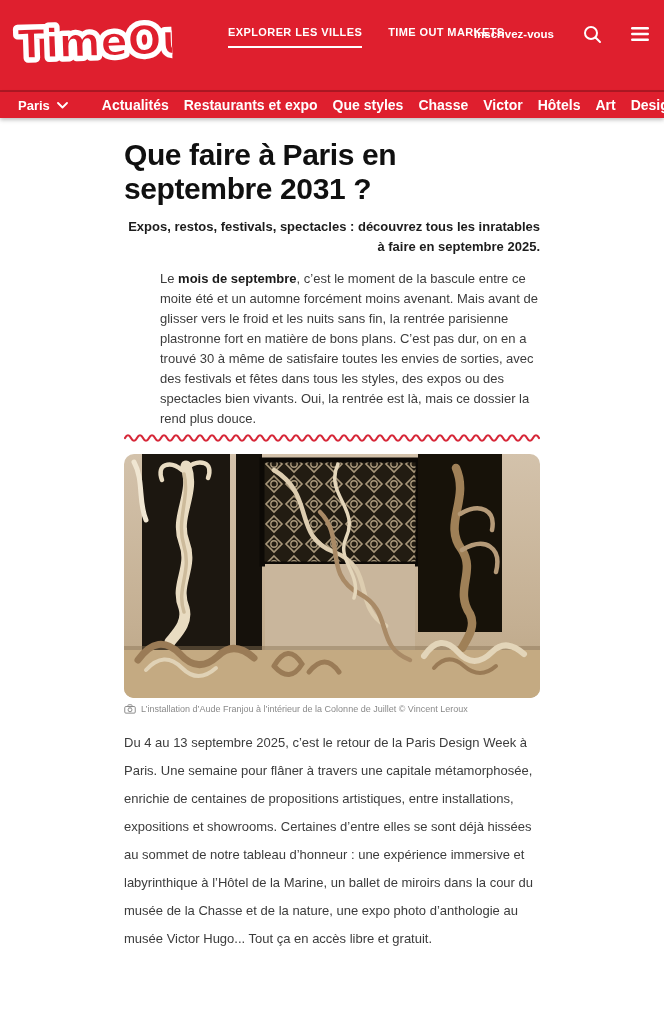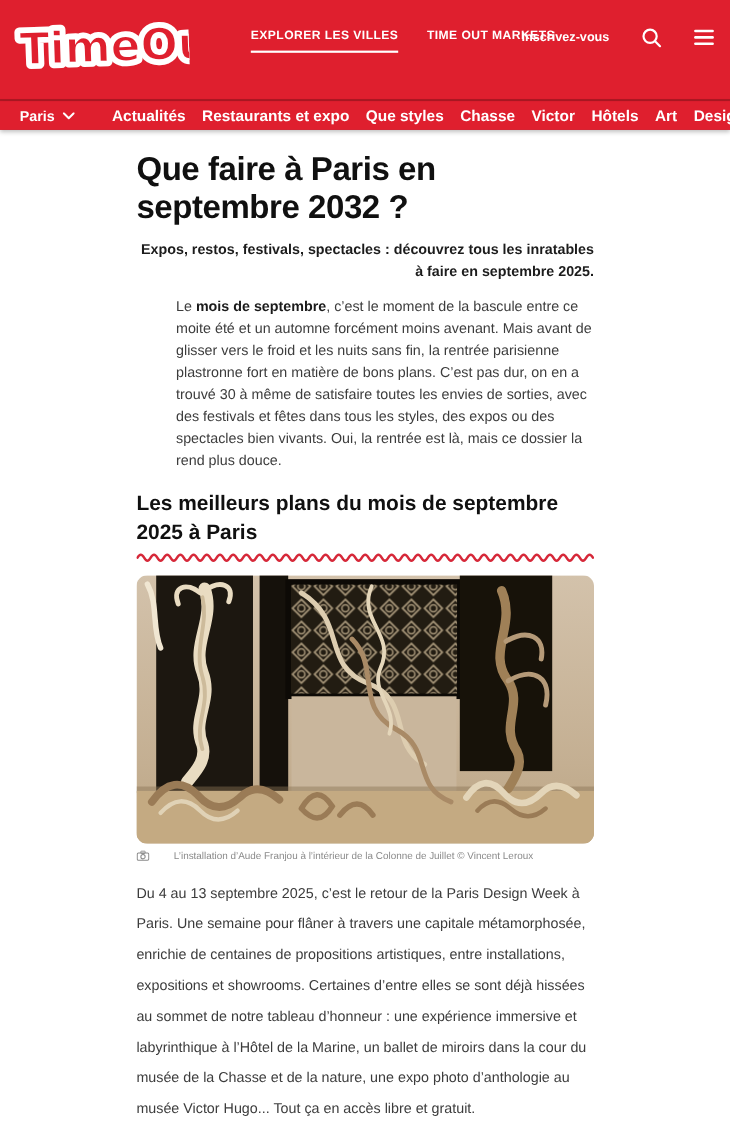--- a/index.html
+++ b/index.html
@@ -33,21 +33,21 @@
         letter-spacing:-.4px; color:#101010; }
   .standfirst { margin-top:11px; font-size:13px; line-height:19.5px; font-weight:700; color:#1c1c1c;text-align:right; }
   .intro { margin-top:13px; font-size:13px; line-height:20px; color:#3c3c3c;margin-left:36px; }
   .intro b { color:#1a1a1a; }
   .section-h { margin-top:17px; font-size:19px; line-height:26px; font-weight:800; color:#101010; }
   .wave { display:block; margin-top:2px; }
   .item-h { margin-top:13px; font-size:20px; line-height:28px; font-weight:500; color:#1b1b1b; }
   .figure { margin-top:11px; }
   .photo { width:416px; height:244px; border-radius:10px; overflow:hidden; }
   .photo svg { display:block; }
-  .caption { margin-top:6px; display:flex; align-items:center; gap:22px;
+  .caption { margin-top:6px; display:flex; align-items:center; gap:5px;
              font-size:9px; color:#8a8a8a; }
   .body-p { margin-top:15px; font-size:13px; line-height:28px; color:#3c3c3c; }
 </style>
 </head>
 <body>
 
 <header class="header">
   <div class="header-top">
 
     <a class="logo-wrap" href="#">
@@ -100,27 +100,26 @@
         <a class="subnav-item" href="#">Victor</a>
         <a class="subnav-item" href="#">Hôtels</a>
         <a class="subnav-item" href="#">Art</a>
         <a class="subnav-item" href="#">Design</a>
       </nav>
   </div>
 </header>
 
 <main>
   <div class="content">
-    <h1 class="h1">Que faire à Paris en septembre 2032 ?</h1>
+    <h1 class="h1">Que faire à Paris en septembre 2031 ?</h1>
 
     <p class="standfirst">Expos, restos, festivals, spectacles : découvrez tous les inratables à faire en septembre 2025.</p>
 
     <p class="intro"><span>Le </span><b>mois de septembre</b><span>, c’est le moment de la bascule entre ce moite été et un automne forcément moins avenant. Mais avant de glisser vers le froid et les nuits sans fin, la rentrée parisienne plastronne fort en matière de bons plans. C’est pas dur, on en a trouvé 30 à même de satisfaire toutes les envies de sorties, avec des festivals et fêtes dans tous les styles, des expos ou des spectacles bien vivants. Oui, la rentrée est là, mais ce dossier la rend plus douce.</span></p>
 
-    <h2 class="section-h">Les meilleurs plans du mois de septembre 2025 à Paris</h2>
 
     <svg class="wave" width="416" height="12" viewBox="0 0 416 12">
       <path d="M1 7 q3 -5.5 6 0 t6 0 t6 0 t6 0 t6 0 t6 0 t6 0 t6 0 t6 0 t6 0 t6 0 t6 0 t6 0 t6 0 t6 0 t6 0 t6 0 t6 0 t6 0 t6 0 t6 0 t6 0 t6 0 t6 0 t6 0 t6 0 t6 0 t6 0 t6 0 t6 0 t6 0 t6 0 t6 0 t6 0 t6 0 t6 0 t6 0 t6 0 t6 0 t6 0 t6 0 t6 0 t6 0 t6 0 t6 0 t6 0 t6 0 t6 0 t6 0 t6 0 t6 0 t6 0 t6 0 t6 0 t6 0 t6 0 t6 0 t6 0 t6 0 t6 0 t6 0 t6 0 t6 0 t6 0 t6 0 t6 0 t6 0 t6 0 t6 0" fill="none" stroke="#d62839" stroke-width="2.2" stroke-linecap="round"></path>
     </svg>
 
 
     <figure class="figure">
       <div class="photo">
 
         <svg width="416" height="244" viewBox="0 0 416 244" preserveAspectRatio="none">

